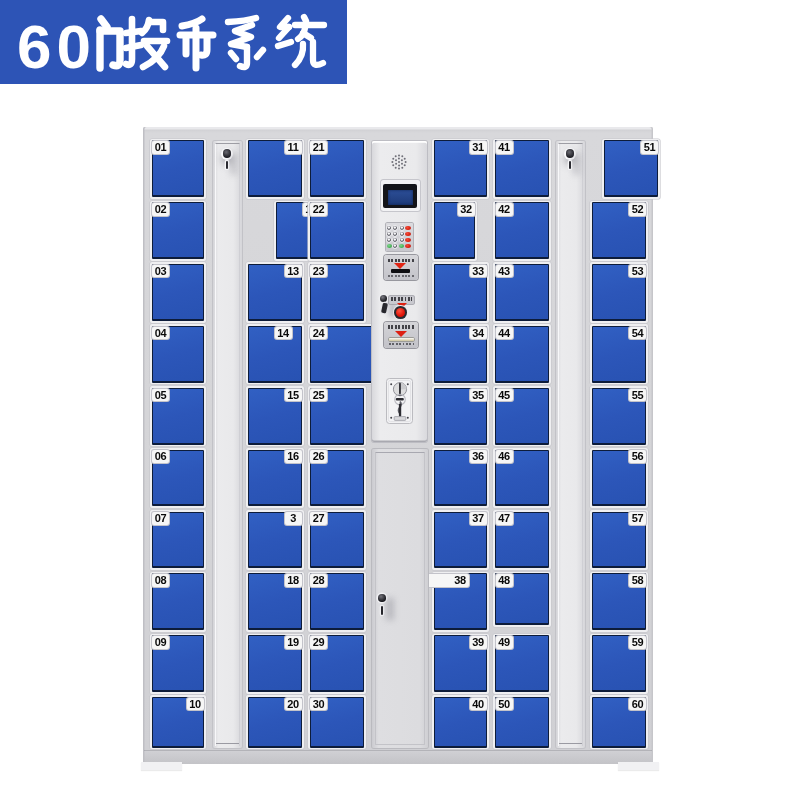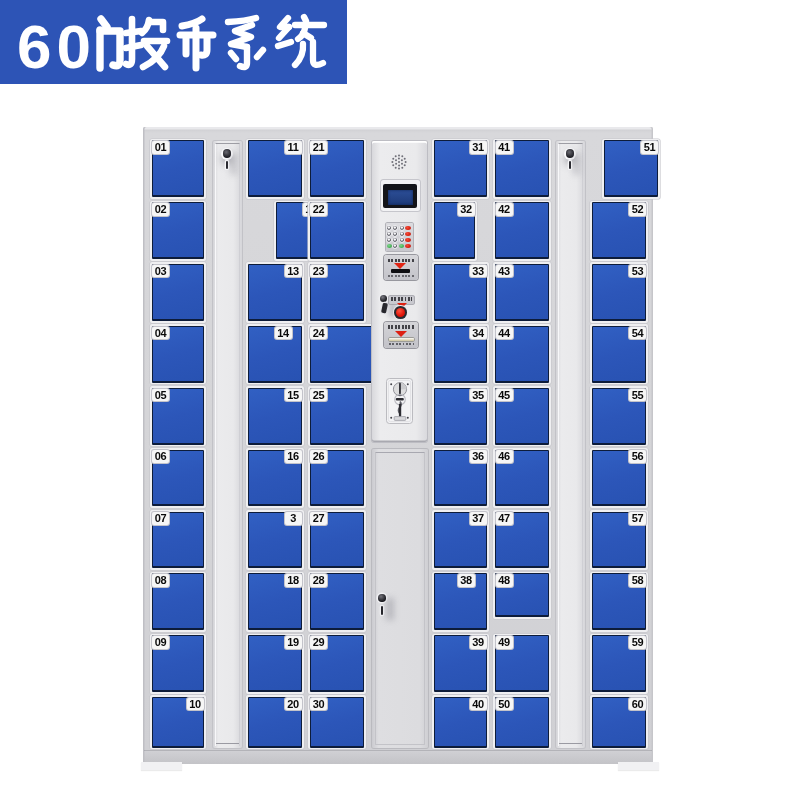--- a/index.html
+++ b/index.html
@@ -271,21 +271,21 @@
 <div class="num" style="right:2px;">36</div>
 </div>
 
 <div class="cell" style="left:431.5px;top:509.8px;width:57.0px;height:60.3px;">
 <div class="blue"></div>
 <div class="num" style="right:2px;">37</div>
 </div>
 
 <div class="cell" style="left:431.5px;top:571.6px;width:57.0px;height:60.3px;">
 <div class="blue"></div>
-<div class="num" style="right:14px;">38</div>
+<div class="num" style="right:20px;padding-left:27px;">38</div>
 </div>
 
 <div class="cell" style="left:431.5px;top:633.5px;width:57.0px;height:60.3px;">
 <div class="blue"></div>
 <div class="num" style="right:2px;">39</div>
 </div>
 
 <div class="cell" style="left:431.5px;top:695.3px;width:57.0px;height:54.0px;">
 <div class="blue"></div>
 <div class="num" style="right:2px;">40</div>
@@ -319,21 +319,21 @@
 <div class="cell" style="left:493.0px;top:447.9px;width:58.0px;height:60.3px;">
 <div class="blue"></div>
 <div class="num" style="left:2.5px;">46</div>
 </div>
 
 <div class="cell" style="left:493.0px;top:509.8px;width:58.0px;height:60.3px;">
 <div class="blue"></div>
 <div class="num" style="left:2.5px;">47</div>
 </div>
 
-<div class="cell" style="left:493.0px;top:571.6px;width:58.0px;height:47px;">
+<div class="cell" style="left:493.0px;top:571.6px;width:58.0px;height:55px;">
 <div class="blue"></div>
 <div class="num" style="left:2.5px;">48</div>
 </div>
 
 <div class="cell" style="left:493.0px;top:633.5px;width:58.0px;height:60.3px;">
 <div class="blue"></div>
 <div class="num" style="left:2.5px;">49</div>
 </div>
 
 <div class="cell" style="left:493.0px;top:695.3px;width:58.0px;height:54.0px;">

